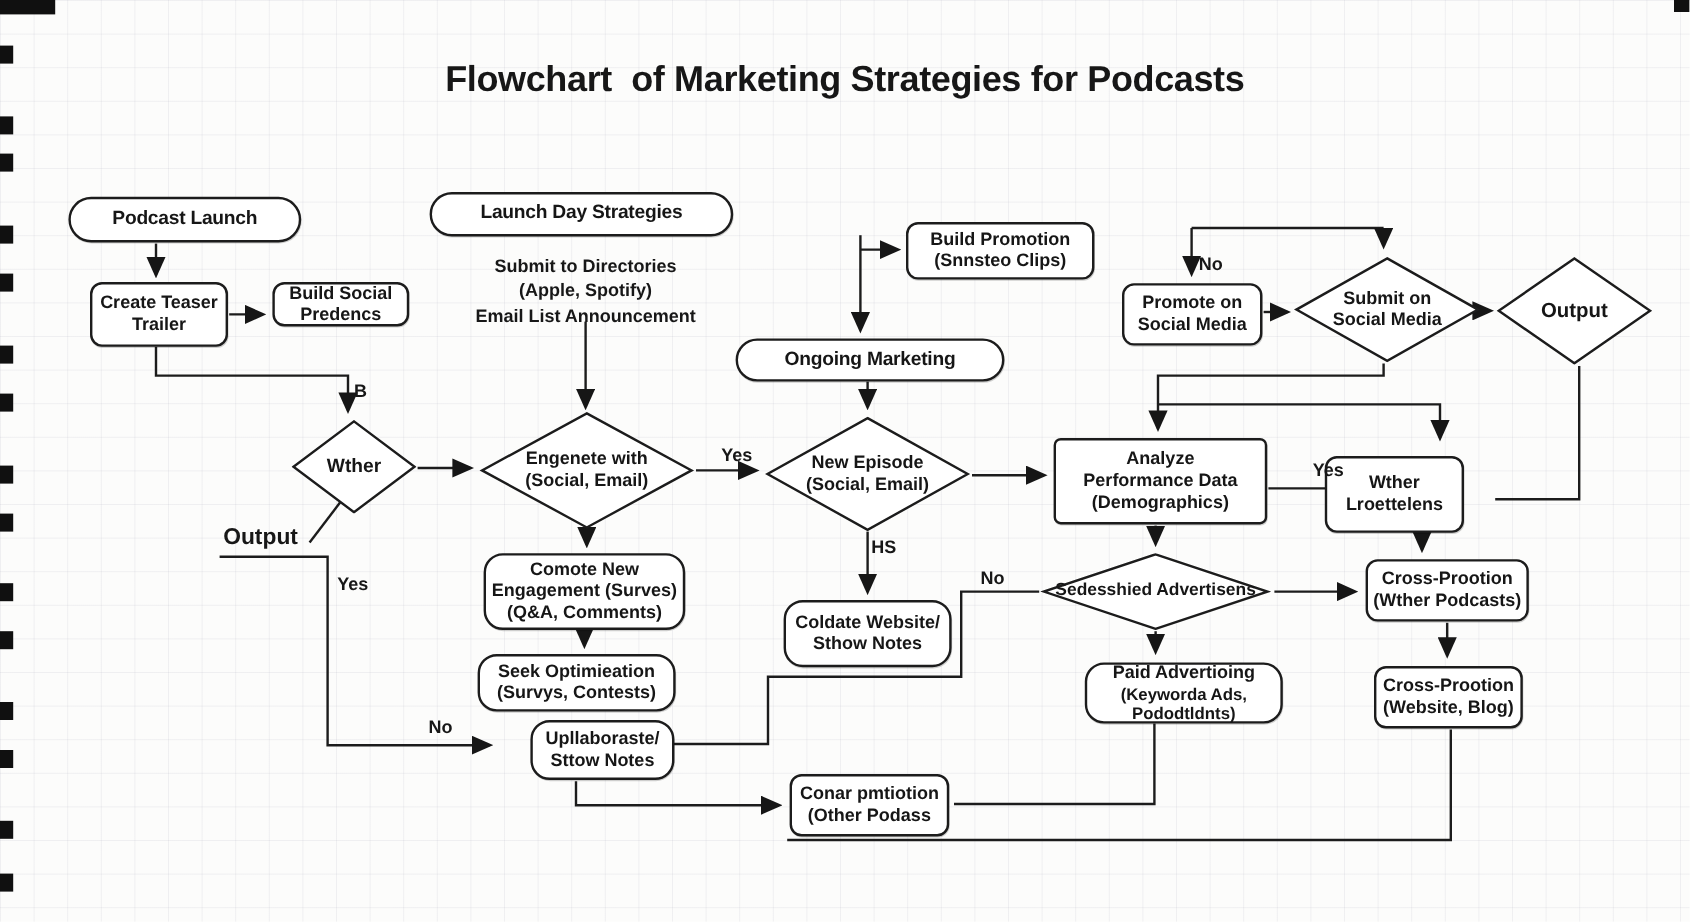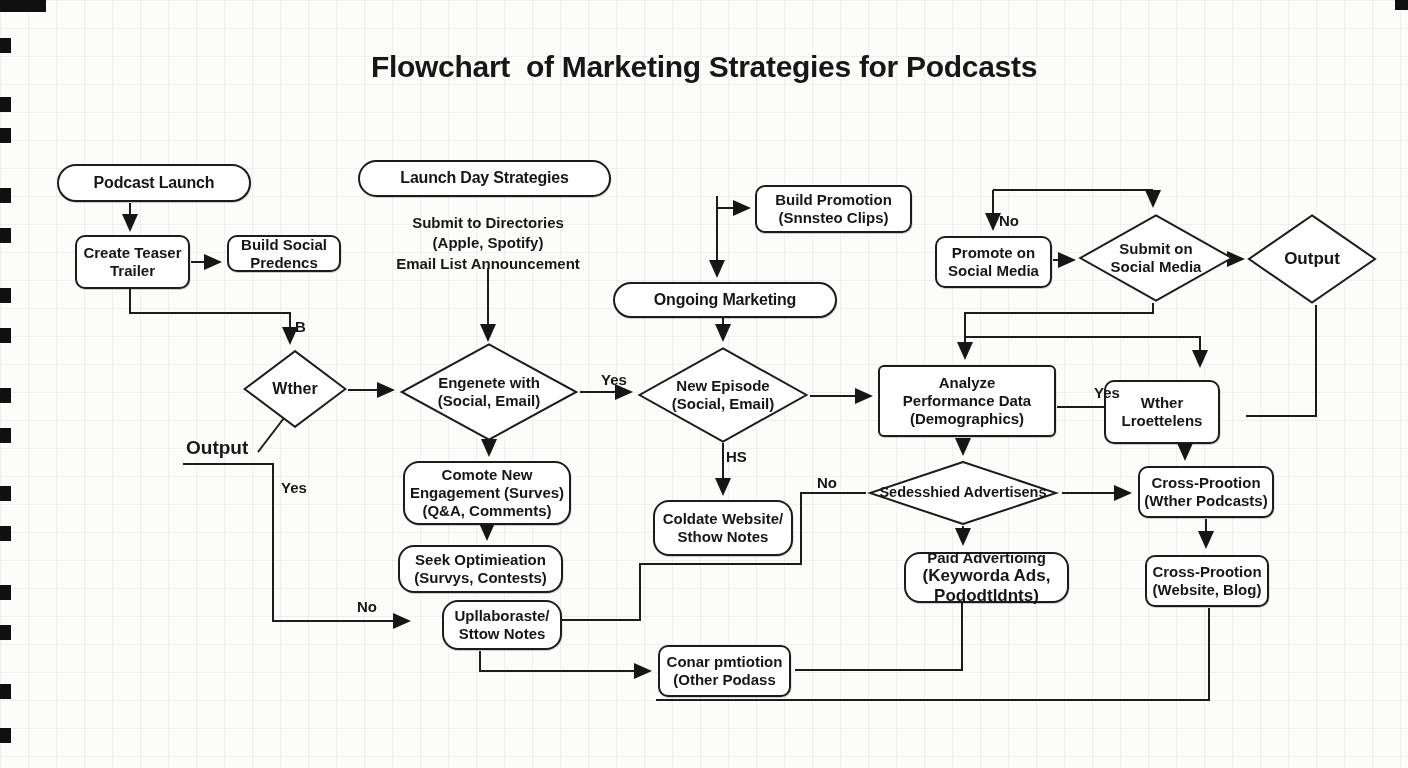--- a/index.html
+++ b/index.html
@@ -36,21 +36,21 @@
   .diamond .txt{
     position:relative;z-index:2;font-weight:700;font-size:15px;line-height:1.18;
     white-space:pre-line;
   }
   .freetext{
     position:absolute;text-align:center;font-weight:700;font-size:15px;line-height:1.35;
     white-space:pre-line;color:#171717;margin-top:10px;
   }
   .edge-label{position:absolute;font-weight:700;font-size:15px;color:#171717;}
   #connectors{position:absolute;left:0;top:0;width:1408px;height:768px;}
-  .sub{font-weight:600;font-size:17px;display:block;}
+  .sub{font-weight:600;font-size:14px;display:block;}
   
   #artifact-squares{
     position:absolute;left:0;top:38px;width:11px;height:15px;background:#101010;
     box-shadow:0 59px 0 #101010,0 90px 0 #101010,0 150px 0 #101010,0 190px 0 #101010,
       0 250px 0 #101010,0 290px 0 #101010,0 350px 0 #101010,0 390px 0 #101010,
       0 448px 0 #101010,0 488px 0 #101010,0 547px 0 #101010,0 587px 0 #101010,
       0 646px 0 #101010,0 690px 0 #101010;
   }
   #artifact-topbar{position:absolute;left:0;top:0;width:46px;height:12px;background:#101010;}
   #artifact-topright{position:absolute;right:0;top:0;width:13px;height:10px;background:#101010;}

